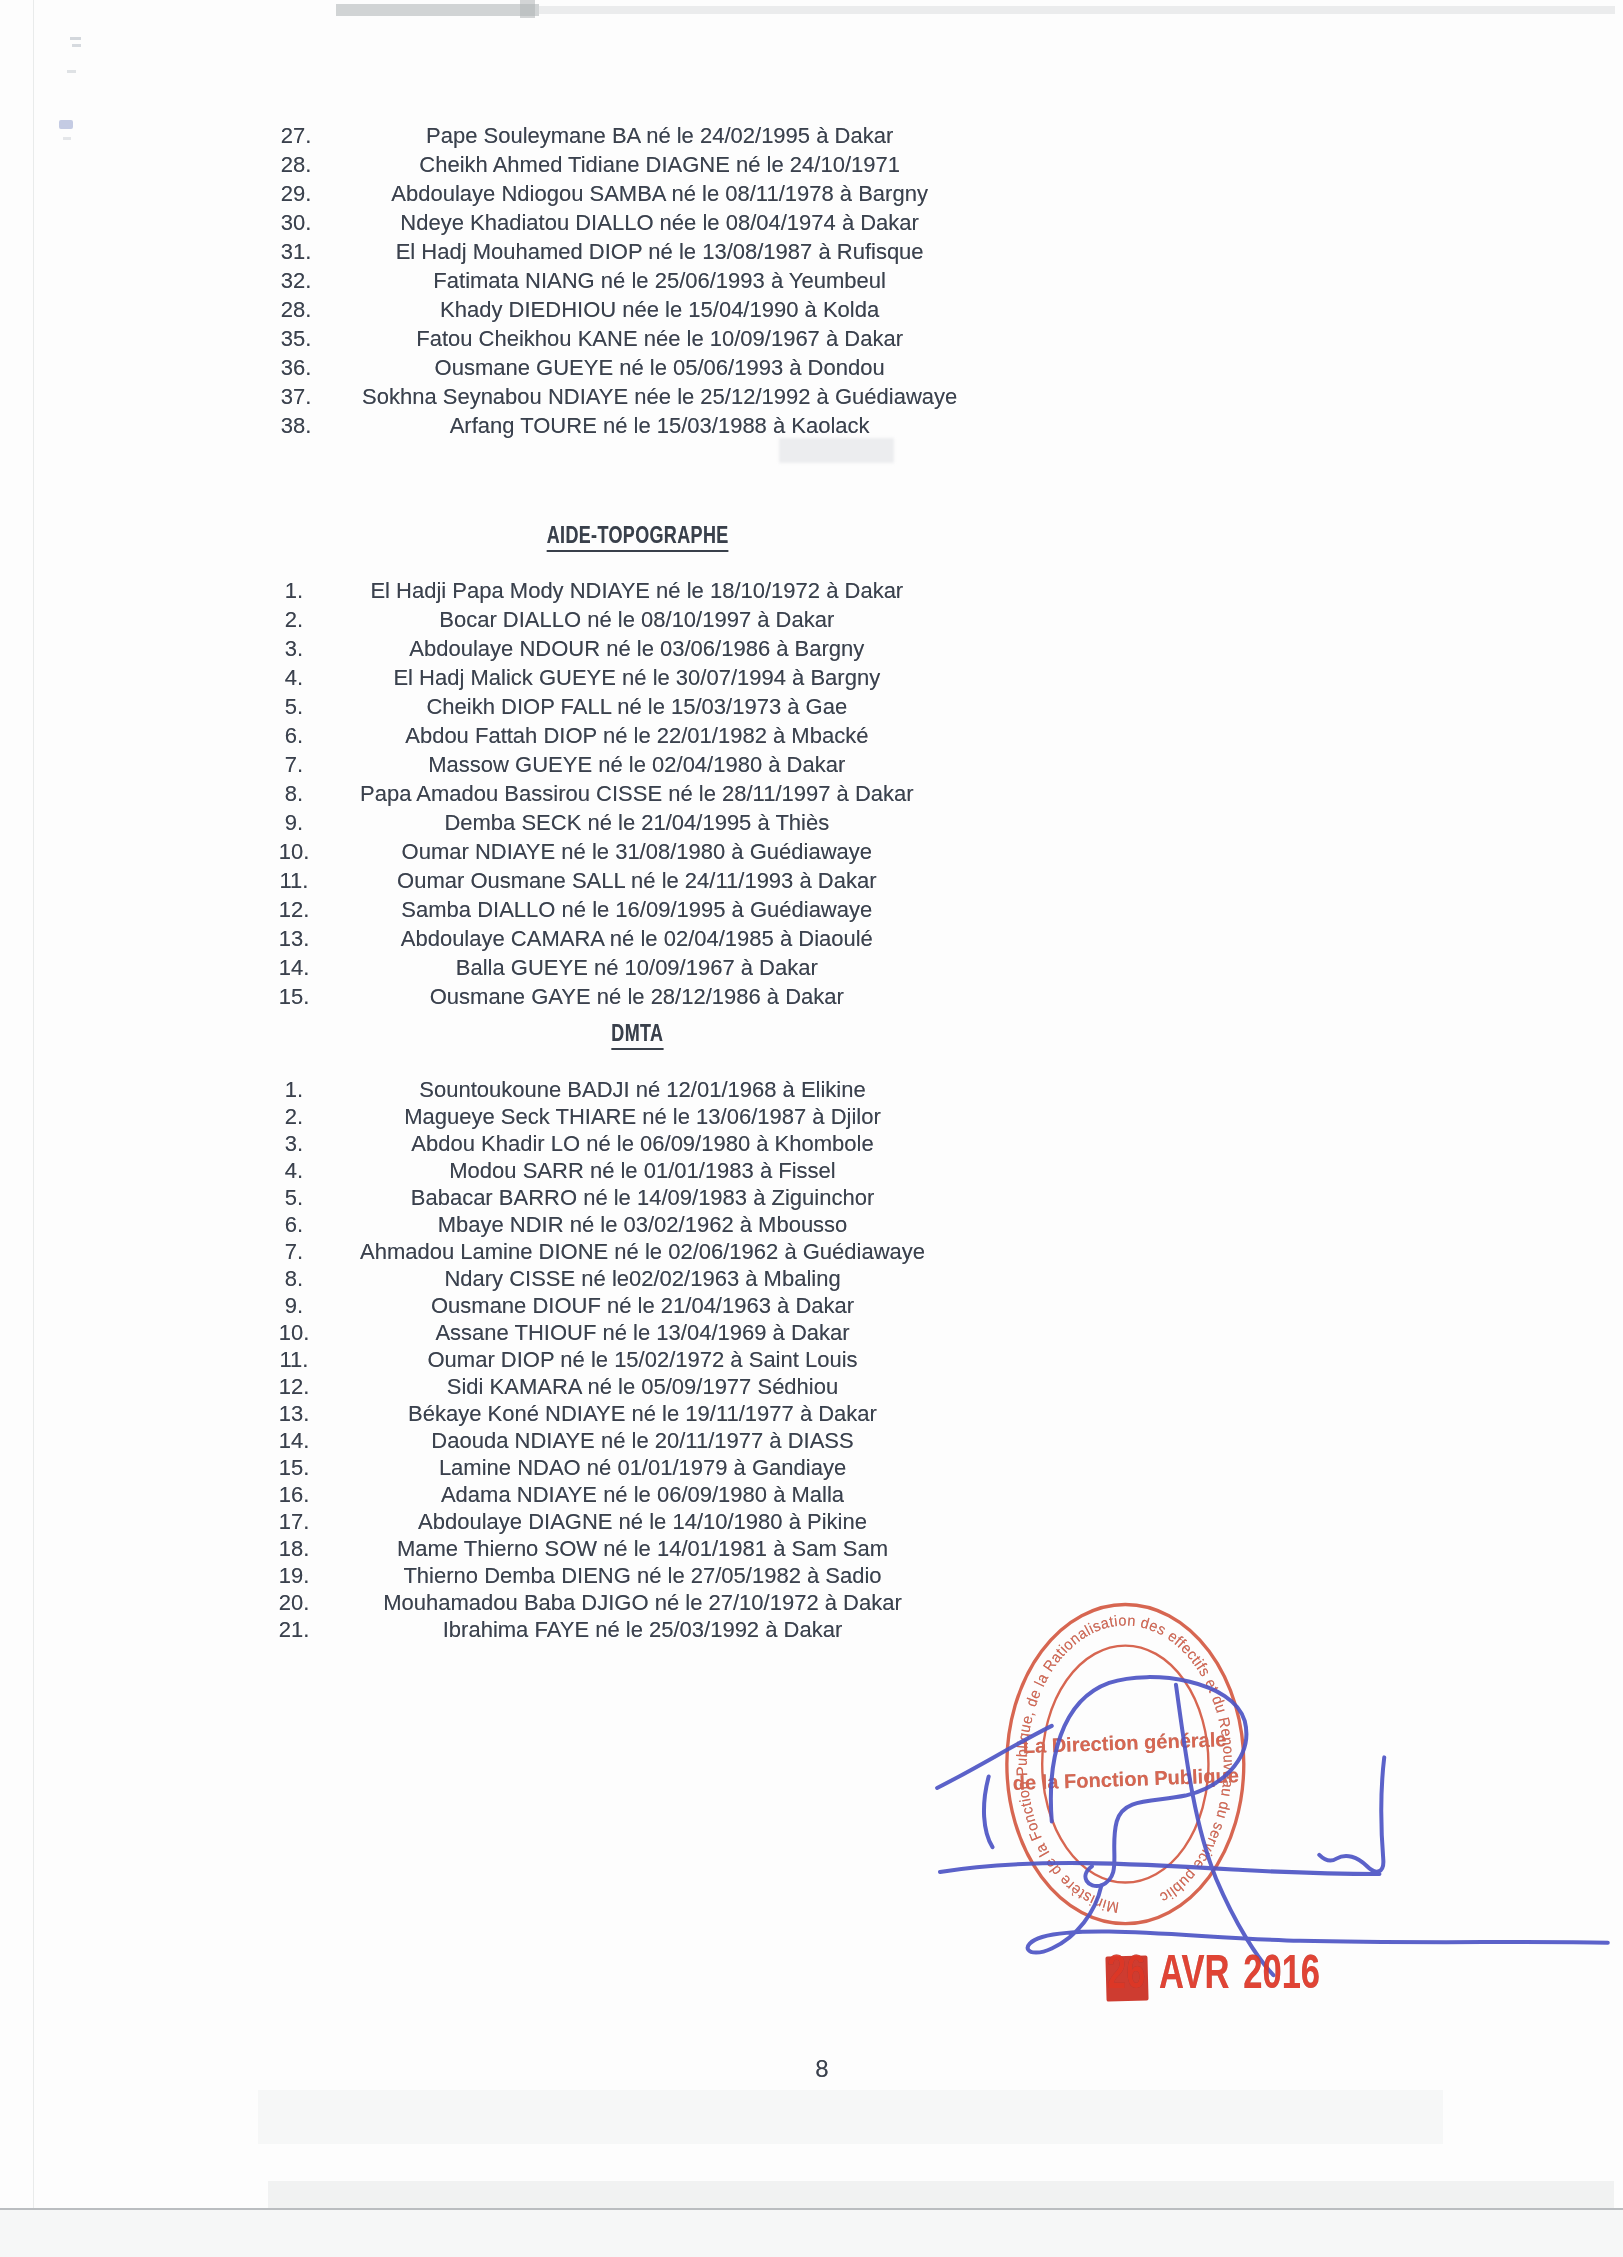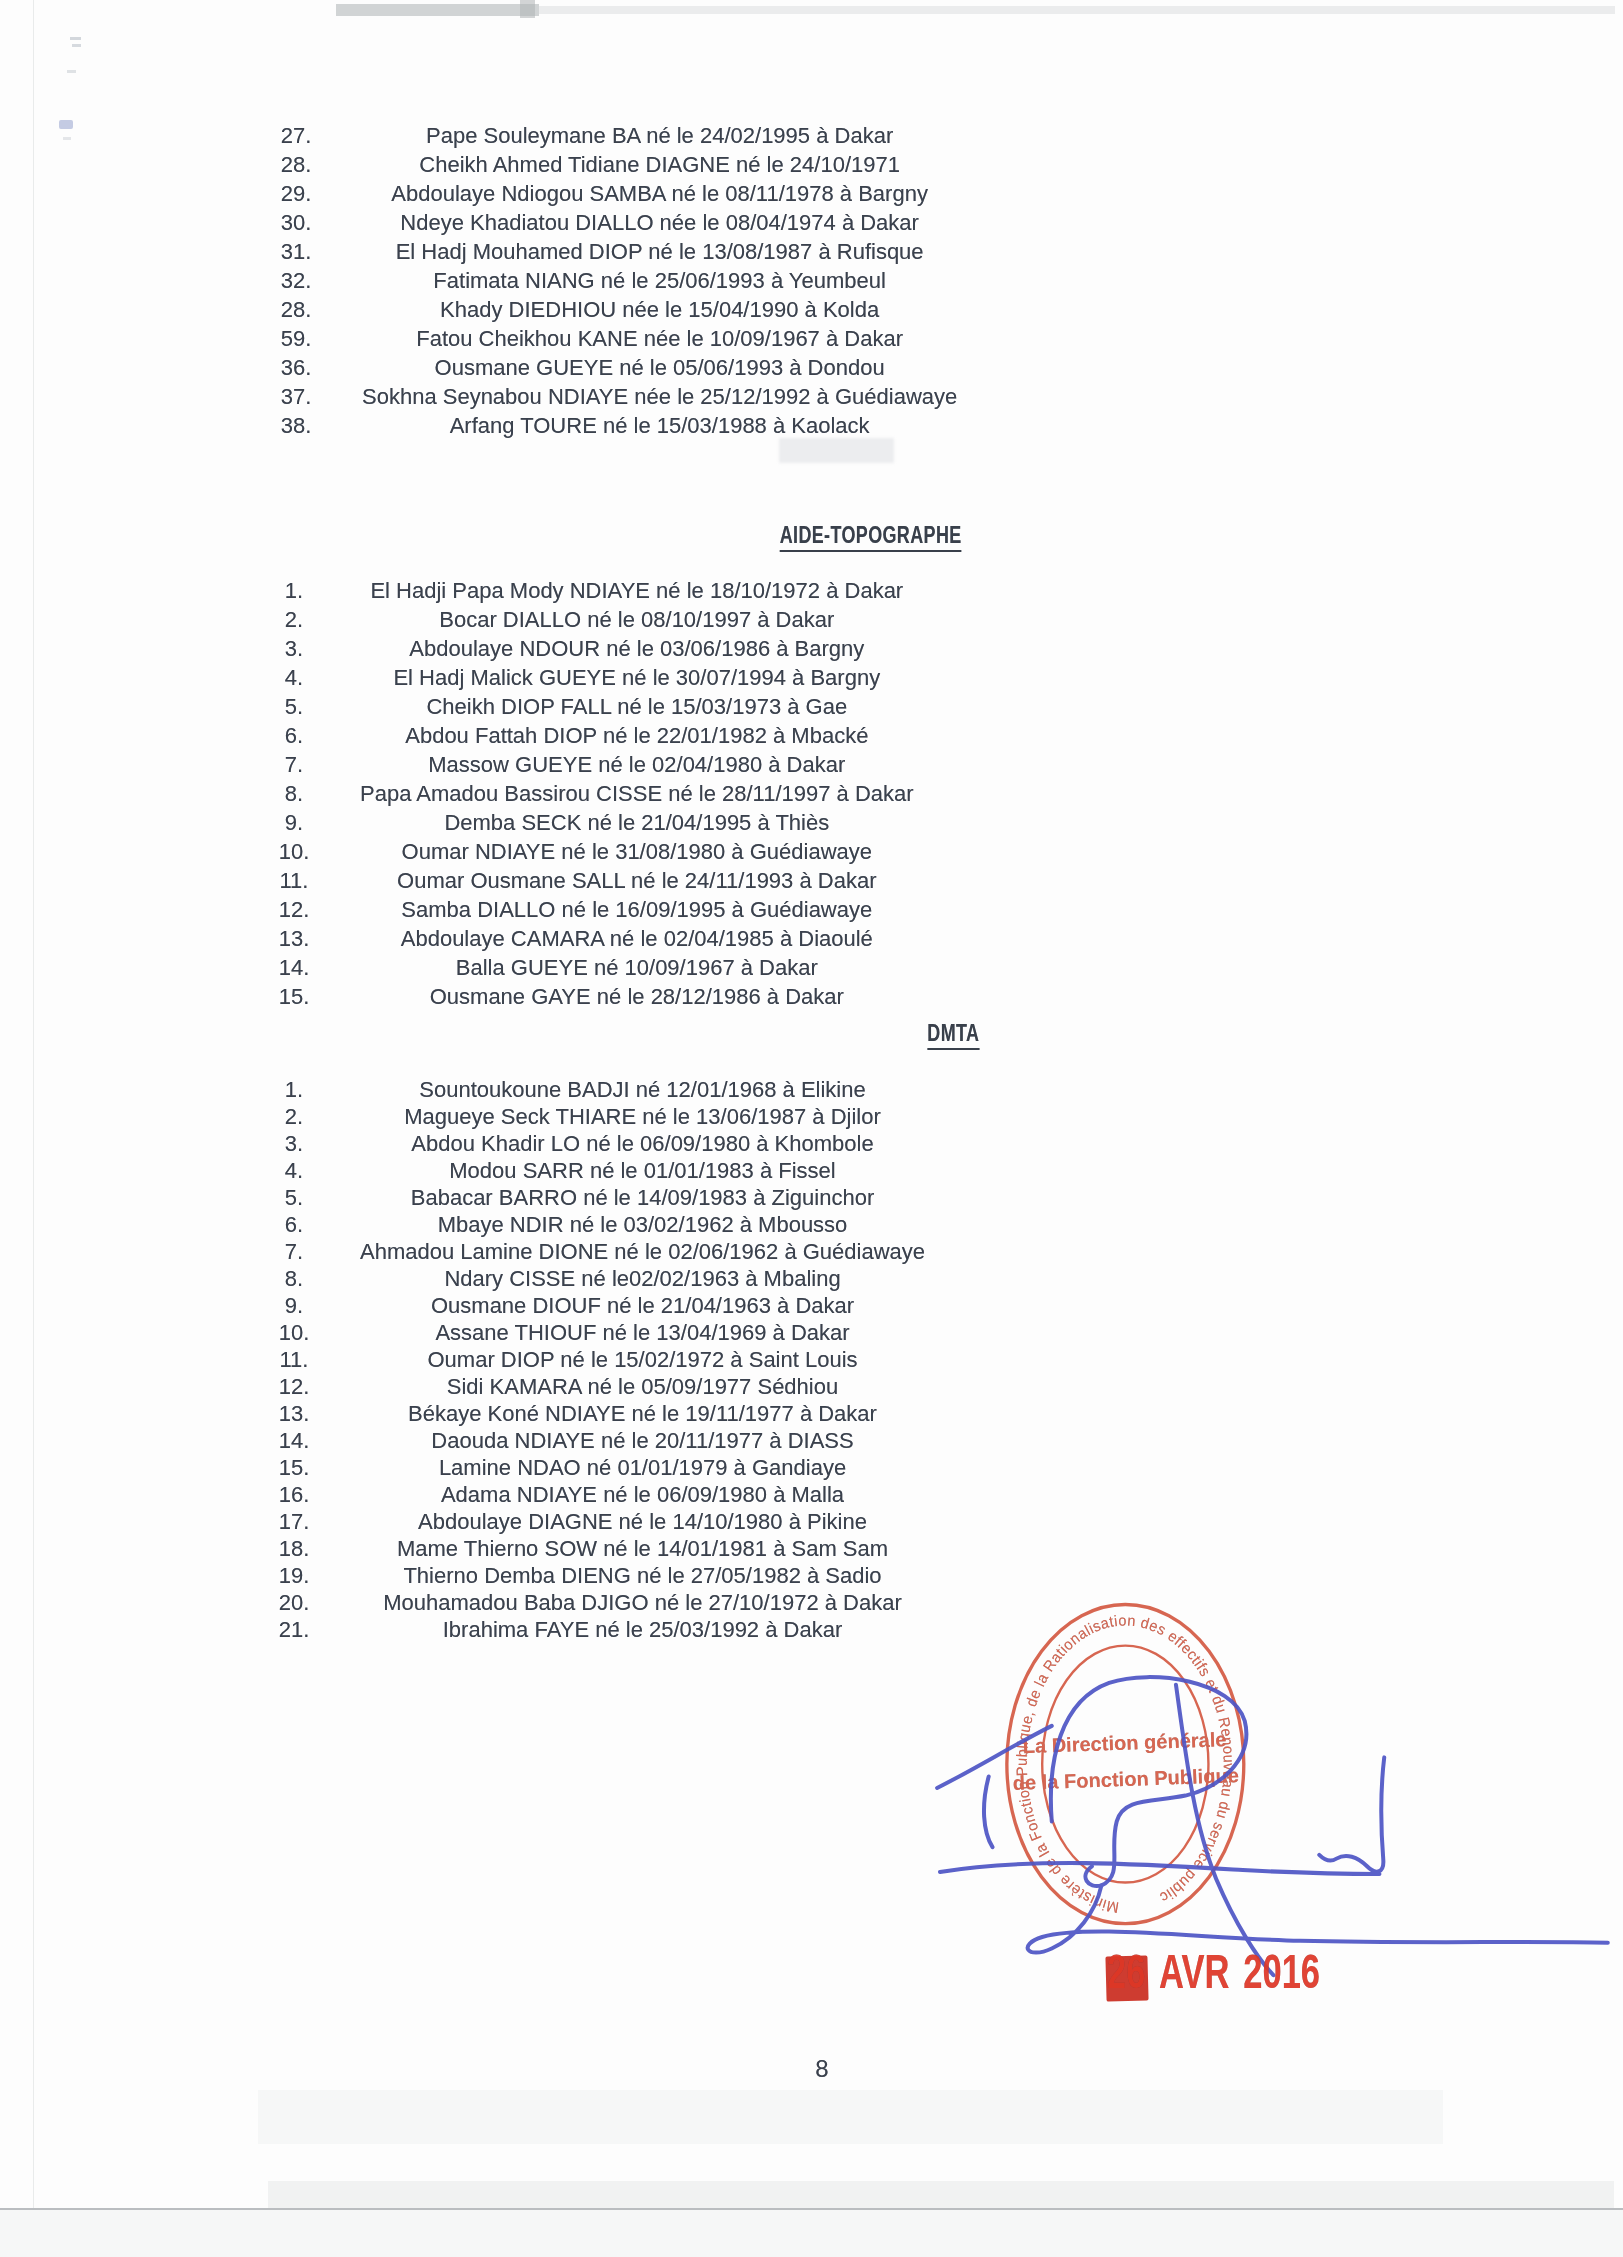--- a/index.html
+++ b/index.html
@@ -11,21 +11,21 @@
   }
   
   .list{position:absolute;margin:0;padding:0;list-style:none;font-size:22px;text-align:center;}
   .row{display:flex;align-items:baseline;height:var(--lh);line-height:var(--lh);}
   .num{flex:0 0 52px;width:52px;}
   .txt{flex:1;white-space:nowrap;margin-left:40px;}
   .list-a{left:270px;top:121px;--lh:29px;}
   .list-b{left:268px;top:576px;--lh:29px;}
   .list-c{left:268px;top:1076px;--lh:27px;}
   
-  .sec-head{position:absolute;left:222px;width:765px;text-align:right;
+  .sec-head{position:absolute;left:255px;width:765px;text-align:center;
     font-weight:bold;font-size:23px;color:#39404b;}
   .sec-head .inner{display:inline-block;transform:scaleX(.78);
     border-bottom:2.4px solid #39404b;padding-bottom:1px;letter-spacing:0.5px;}
   #head-aide{top:522px;}
   #head-dmta{top:1020px;}
   
   .page-num{position:absolute;left:779px;top:2055px;width:86px;text-align:center;
     font-size:24px;color:#3a414d;}
   
   .seal-svg{position:absolute;left:918px;top:1549px;}
@@ -96,21 +96,21 @@
     </li>
       <li class="row">
       <span class="num">32.</span>
       <span class="txt">Fatimata NIANG né le 25/06/1993 à Yeumbeul</span>
     </li>
       <li class="row">
       <span class="num">28.</span>
       <span class="txt">Khady DIEDHIOU née le 15/04/1990 à Kolda</span>
     </li>
       <li class="row">
-      <span class="num">59.</span>
+      <span class="num">35.</span>
       <span class="txt">Fatou Cheikhou KANE née le 10/09/1967 à Dakar</span>
     </li>
       <li class="row">
       <span class="num">36.</span>
       <span class="txt">Ousmane GUEYE né le 05/06/1993 à Dondou</span>
     </li>
       <li class="row">
       <span class="num">37.</span>
       <span class="txt">Sokhna Seynabou NDIAYE née le 25/12/1992 à Guédiawaye</span>
     </li>

